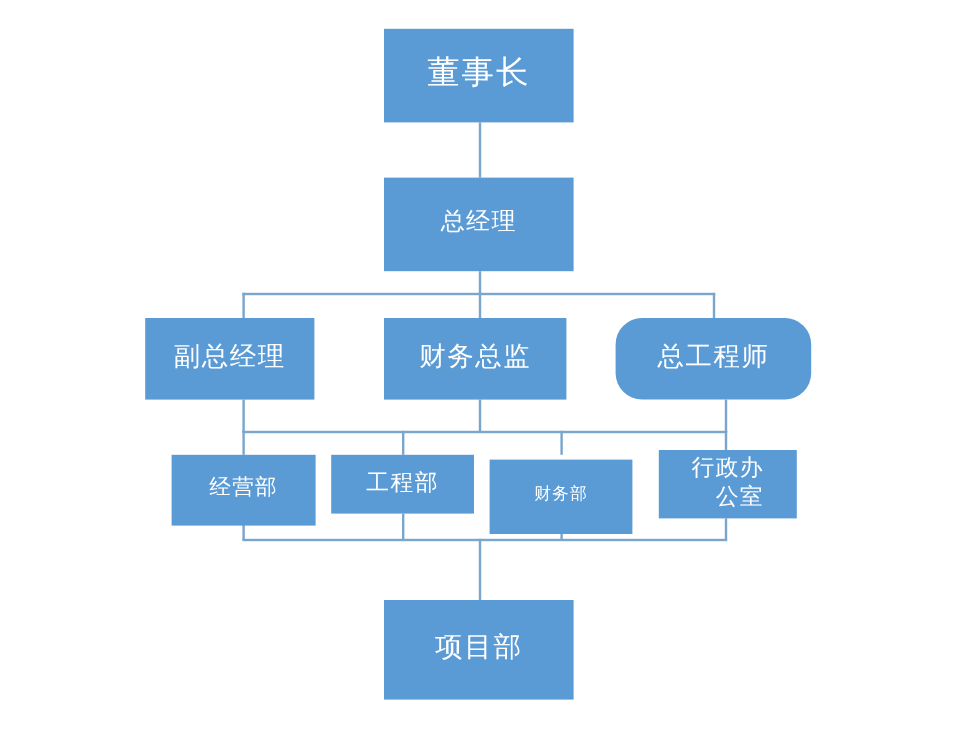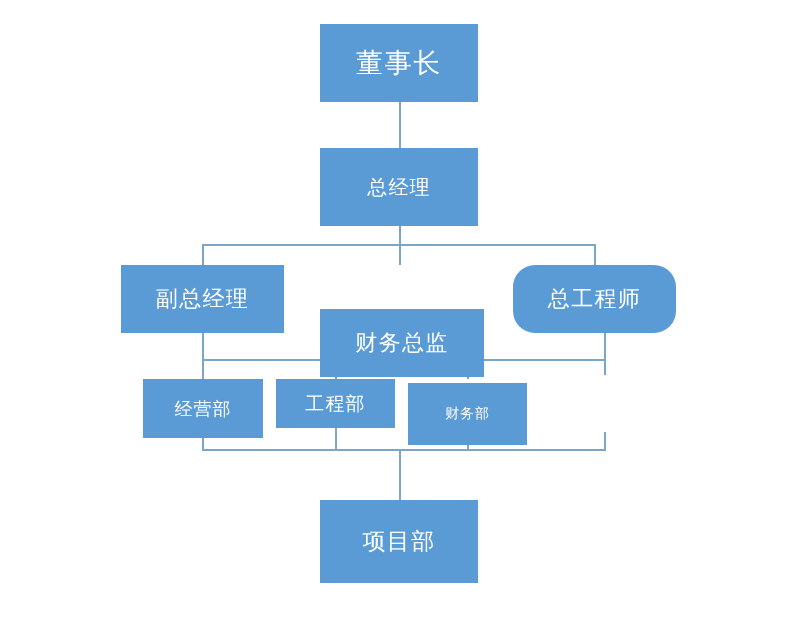--- a/index.html
+++ b/index.html
@@ -23,20 +23,21 @@
     color: #ffffff;
     display: flex;
     align-items: center;
     justify-content: center;
     text-align: right;
     line-height: 1.22;
     letter-spacing: 0.06em;
     font-weight: 400;
     z-index: 3;
     user-select: none;
+    font-family: Liberation Mono, monospace;
   }
   .node .label {
     display: block;
     padding: 0 4px;
     white-space: pre-line;
   }
   
   .conn {
     position: absolute;
     background: #7AA6CC;
@@ -75,37 +76,41 @@
   <div class="conn v" style="left:399px; top:449px; height:51px;"></div>
 
   <div class="node" style="left:320px; top:24px; width:158px; height:78px; font-size:27px;">
     <span class="label">董事长</span>
   </div>
 
   <div class="node" style="left:320px; top:148px; width:158px; height:78px; font-size:20px;">
     <span class="label">总经理</span>
   </div>
 
-  <div class="node" style="left:121px; top:265px; width:163px; height:68px; font-size:22px;">
+  <div class="node" style="left:121px; top:265px; width:141px; height:68px; font-size:22px;">
     <span class="label">副总经理</span>
   </div>
-  <div class="node" style="left:320px; top:265px; width:164px; height:68px; font-size:22px;margin-top:44px;">
+  <div class="node" style="left:320px; top:265px; width:152px; height:68px; font-size:22px;">
     <span class="label">财务总监</span>
   </div>
   <div class="node" style="left:513px; top:265px; width:163px; height:68px; font-size:22px;border-radius:22px;">
     <span class="label">总工程师</span>
   </div>
 
   <div class="node" style="left:143px; top:379px; width:120px; height:59px; font-size:18px;">
     <span class="label">经营部</span>
   </div>
   <div class="node" style="left:276px; top:379px; width:119px; height:49px; font-size:19px;">
     <span class="label">工程部</span>
   </div>
   <div class="node" style="left:408px; top:383px; width:119px; height:62px; font-size:14px;">
     <span class="label">财务部</span>
   </div>
+  <div class="node" style="left:549px; top:375px; width:115px; height:57px; font-size:19px;">
+    <span class="label">行政办
+公室</span>
+  </div>
 
   <div class="node" style="left:320px; top:500px; width:158px; height:83px; font-size:23px;">
     <span class="label">项目部</span>
   </div>
 
 </div>
 
 </body></html>

